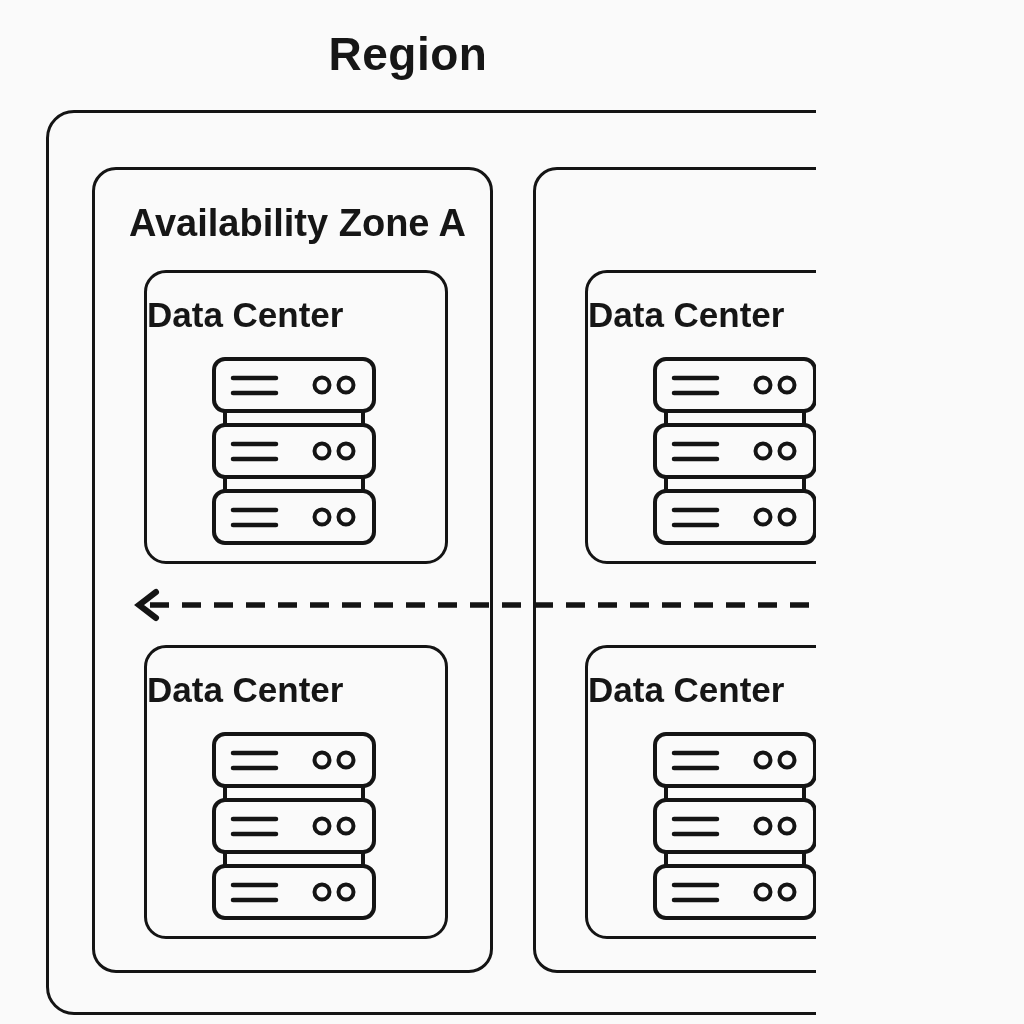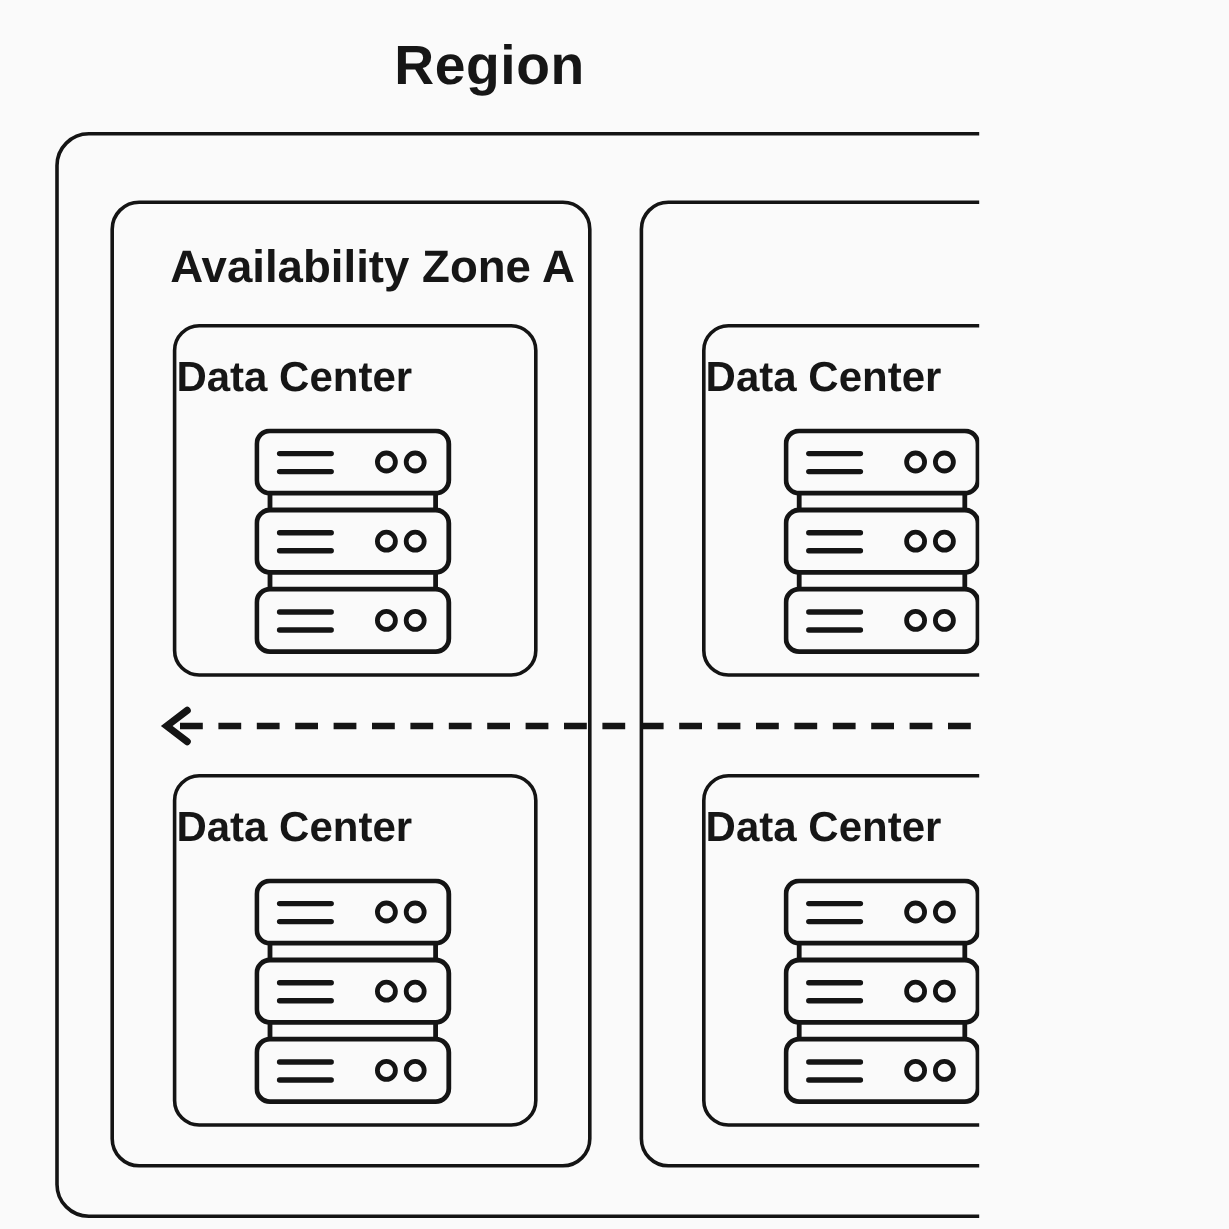--- a/index.html
+++ b/index.html
@@ -44,21 +44,21 @@
     height: 806px;
     border: 3px solid #141414;
     border-radius: 24px;
     box-sizing: border-box;
   }
   .az-a { left: 92px; }
   .az-c { left: 533px; }
   .az-label {
     position: absolute;
     top: 32px;
-    left: 18px;
+    left: 5px;
     width: 100%;
     text-align: center;
     font-size: 38px;
     font-weight: 600;
     white-space: nowrap;
   }
   .dc-box {
     position: absolute;
     left: 49px;
     width: 304px;

